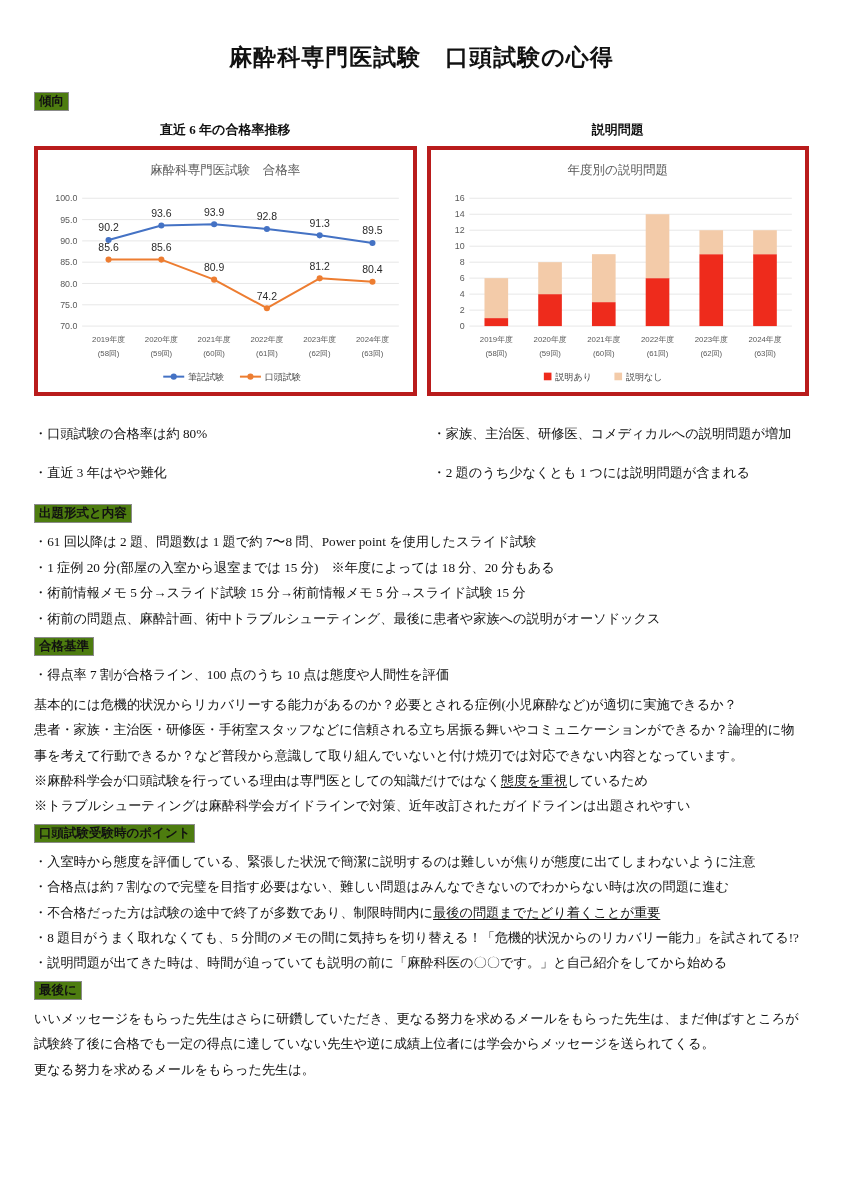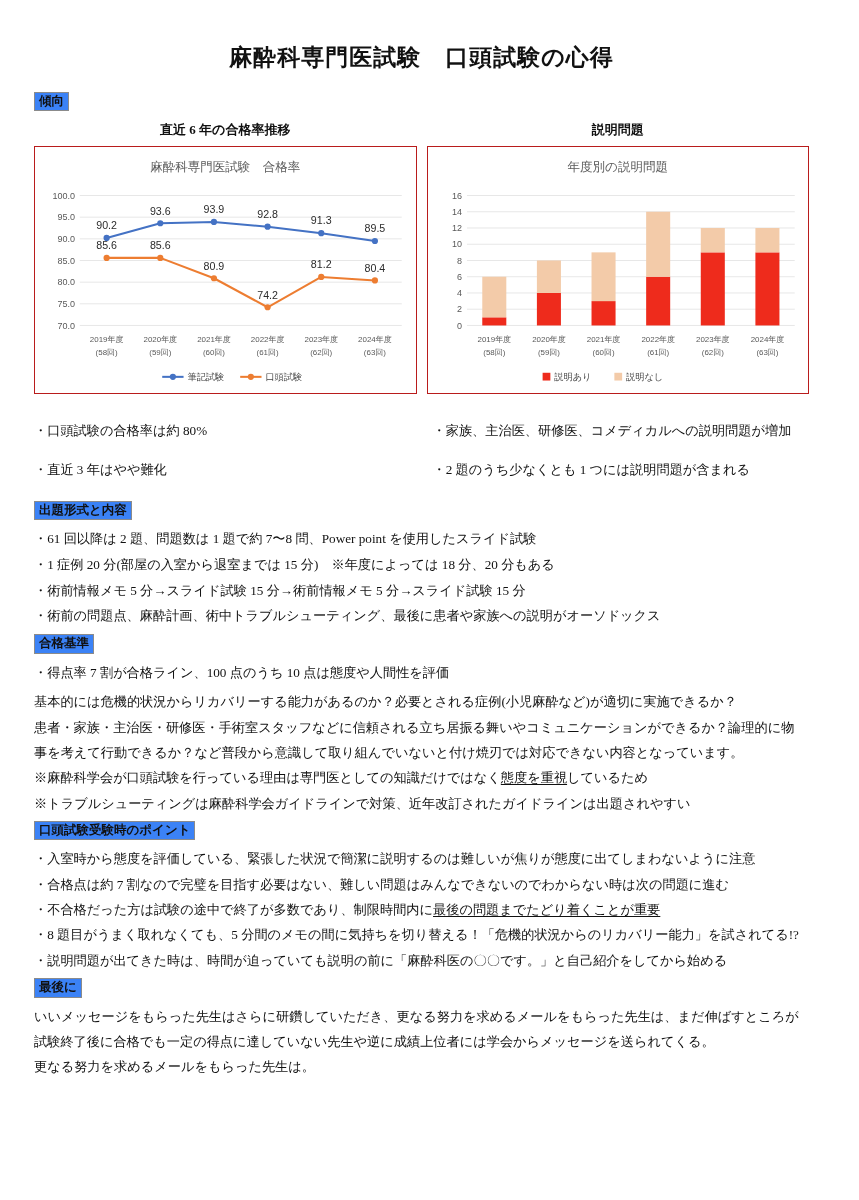--- a/index.html
+++ b/index.html
@@ -11,29 +11,29 @@
   }
   .page{position:relative;width:843px;height:1200px;box-sizing:border-box;padding:28px 34px 0 34px;}
 
   .doc-title{
     text-align:center;font-size:23px;font-weight:700;letter-spacing:1px;
     margin:14px 0 18px 0;font-family:"Liberation Serif",serif;
   }
 
   .sec-label{
     display:inline-block;border:1px solid #8b8b8b;padding:1px 4px 2px 4px;
-    font-size:12.5px;font-weight:700;line-height:1.15;background:#3b82f6;
+    font-size:12.5px;font-weight:700;line-height:1.15;background:#4d7c0f;
     margin:0 0 6px 0;
   }
   .sec-label.inline{margin:0 4px 0 0;vertical-align:1px;}
 
   .charts-row{display:flex;gap:10px;margin-top:4px;}
   .chart-col{flex:1;min-width:0;}
   .chart-heading{text-align:center;font-size:13px;font-weight:700;margin:0 0 7px 0;}
-  .chart-box{border:1px solid #b91c1c;background:#fff;padding:6px 6px 4px 6px;box-sizing:border-box;}
+  .chart-box{border:4px solid #b91c1c;background:#fff;padding:6px 6px 4px 6px;box-sizing:border-box;}
   .chart-title{text-align:center;font-size:12.5px;color:#5a5a5a;margin:6px 0 4px 0;font-weight:400;}
 
   svg{display:block;width:100%;}
   .gridline{stroke:#e6e6e6;stroke-width:1;}
   .axis-txt{font-family:"Liberation Sans",sans-serif;font-size:9.3px;fill:#595959;}
   .axis-txt-s{font-family:"Liberation Sans",sans-serif;font-size:8.2px;fill:#595959;}
   .dlabel{font-family:"Liberation Sans",sans-serif;font-size:11px;fill:#2b2b2b;font-weight:400;}
   .leg-txt{font-family:"Liberation Sans",sans-serif;font-size:9.5px;fill:#454545;}
 
   .bullets-row{display:flex;gap:22px;margin-top:11px;}

